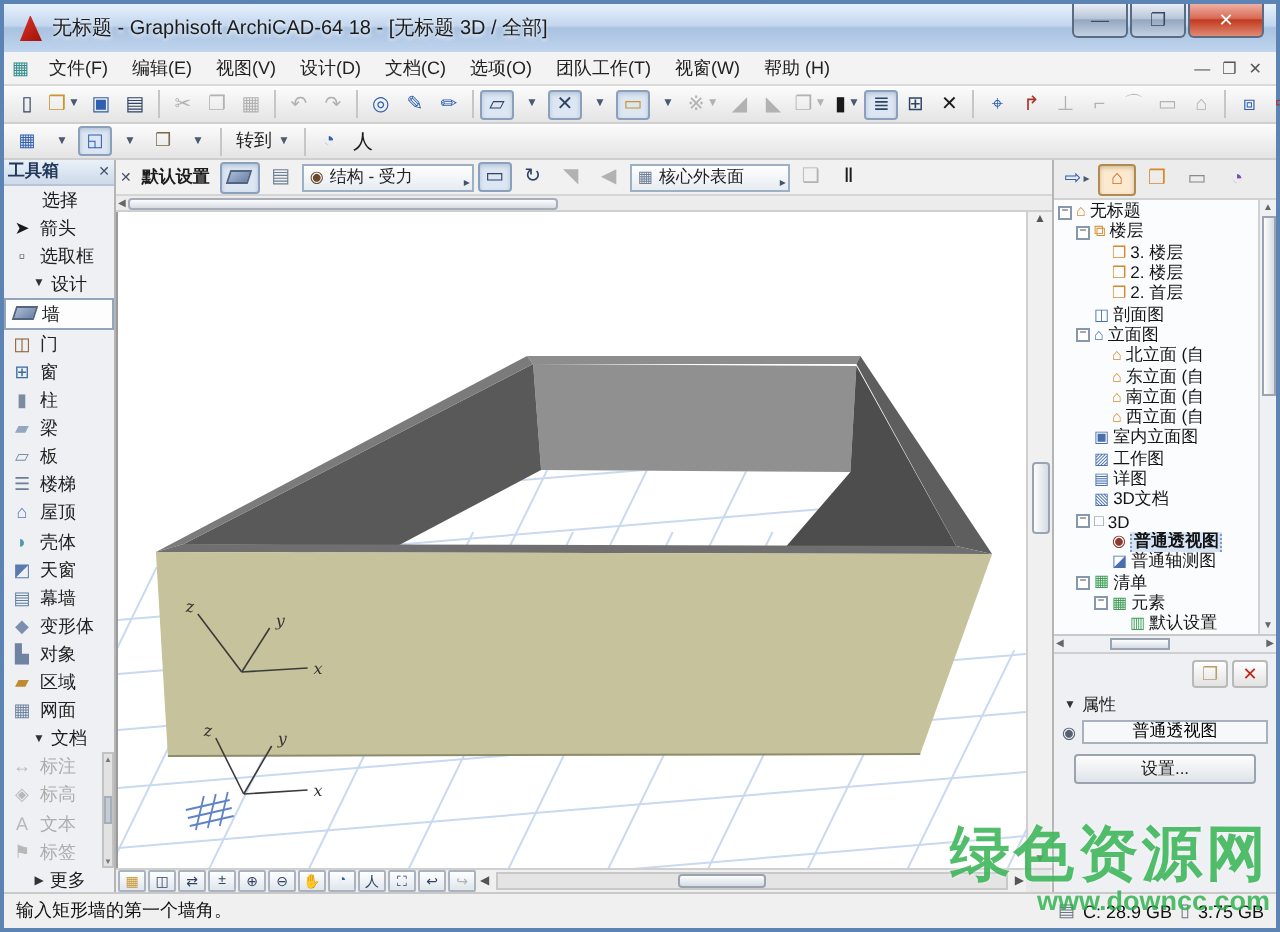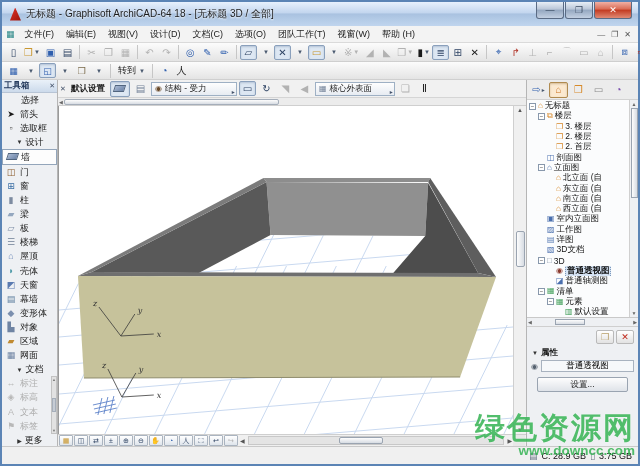--- a/index.html
+++ b/index.html
@@ -78,21 +78,21 @@
   .nrow.sel .lbl{font-weight:bold;background:#d6e4f5;border:1px dotted #7d99bb;padding:0 1px;}
   .exp{width:7px;height:7px;flex:none;border:1px solid #8898ac;background:#fff;font-size:6px;line-height:5px;text-align:center;color:#333;}
   .nicon{font-size:8px;flex:none;line-height:1;}
   .ic-o{color:#d7882a;}.ic-b{color:#4a6fae;}.ic-g{color:#3f9e57;}.ic-m{color:#8b3b2f;}.ic-gr{color:#8090a5;}
   .tree-vs{width:9px;flex:none;background:#eef0f3;border-left:1px solid #d0d0d0;display:flex;flex-direction:column;align-items:center;font-size:5px;color:#666;padding:1px 0;}
   .tree-vthumb{width:7px;height:90px;background:linear-gradient(90deg,#fdfdfd,#d7dce3);border:1px solid #9aa4b1;margin:1px 0;}
   .tree-hs{height:9px;flex:none;background:#eef0f3;border-bottom:1px solid #cfcfcf;display:flex;align-items:center;font-size:5px;color:#666;padding:0 1px;gap:1px;}
   .tree-hthumb{width:30px;height:6px;background:linear-gradient(#fdfdfd,#d7dce3);border:1px solid #9aa4b1;margin-left:22px;}
   .nav-mini{height:20px;flex:none;display:flex;align-items:center;justify-content:flex-end;gap:2px;padding:0 4px;}
   .mbtn{width:18px;height:14px;border:1px solid #b9b9b9;background:linear-gradient(#fff,#e2e2e2);display:inline-flex;align-items:center;justify-content:center;font-size:9px;border-radius:2px;}
-  .props-h{height:12px;flex:none;display:flex;align-items:center;gap:3px;font-size:8.5px;font-weight:bold;color:#1c1c1c;padding:0 5px;}
+  .props-h{height:12px;flex:none;display:flex;align-items:center;gap:3px;font-size:8.5px;font-weight:normal;color:#1c1c1c;padding:0 5px;}
   .prop-view{height:14px;flex:none;display:flex;align-items:center;gap:3px;padding:0 4px;}
   .prop-field{flex:1;height:12px;border:1px solid #a8b2bf;background:#f6f8fa;display:flex;align-items:center;justify-content:center;font-size:8.5px;overflow:hidden;}
   .settings-btn{height:15px;margin:4px 10px 0 10px;border:1px solid #9aa4b1;border-radius:2px;background:linear-gradient(#fdfdfd,#dfe3e9);display:flex;align-items:center;justify-content:center;font-size:8.5px;color:#222;}
   
   .statusbar{height:18px;flex:none;display:flex;align-items:center;background:#f0f0f0;border-top:1px solid #c9c9c9;font-size:9px;color:#111;padding:0 6px;}
   .sb-right{margin-left:auto;display:flex;align-items:center;gap:4px;}
   .sb-ic{color:#6a7685;font-size:9px;}
   
   .watermark{position:absolute;right:3px;bottom:6px;z-index:60;text-align:right;pointer-events:none;line-height:1.05;font-weight:bold;}
   .w1{font-size:30px;letter-spacing:2px;color:rgba(44,176,76,.82);text-shadow:0 0 2px rgba(255,255,255,.55);text-align:center;}
@@ -612,20 +612,21 @@
             <span>普通透视图</span>
           </span>
       </div>
       <div class="settings-btn">
           <span>设置...</span>
         </div>
     </div>
   </div>
 
   <div class="statusbar">
+    <span style="overflow:hidden">输入矩形墙的第一个墙角。</span>
     <span class="sb-right">
       <span class="sb-ic">▤</span>
       <span>C: 28.9 GB</span>
       <span class="sb-ic">▯</span>
       <span>3.75 GB</span>
     </span>
   </div>
 
   <div class="watermark">
     <div class="w1">绿色资源网</div>

